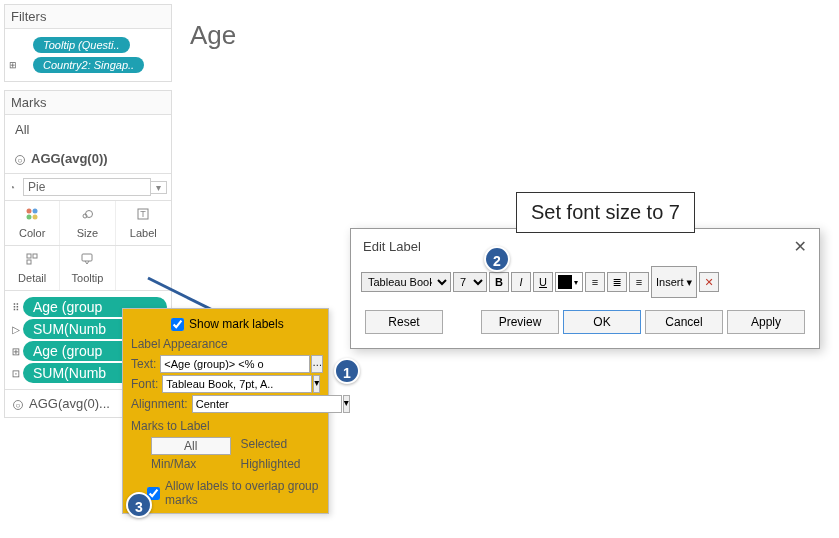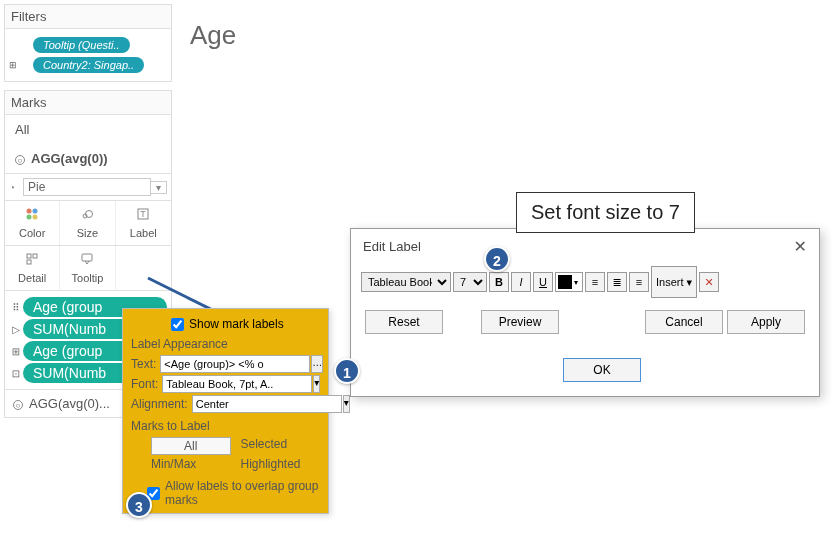--- a/index.html
+++ b/index.html
@@ -65,21 +65,21 @@
 .tb-btn { width: 20px; height: 20px; border: 1px solid #999; background: #f3f3f3; font-size: 11px; text-align: center; line-height: 18px; cursor: pointer; }
 .tb-color { width: 28px; height: 20px; border: 1px solid #999; display: flex; align-items: center; }
 .tb-color-swatch { width: 14px; height: 14px; background: #000; margin-left: 2px; }
 .tb-color-caret { font-size: 8px; margin-left: 2px; }
 .tb-insert { font-size: 11px; border: 1px solid #999; height: 20px; padding: 15px 4px; background: #f3f3f3; display: flex; align-items: center; cursor: pointer; }
 .editor-area { margin: 4px 10px; border: 1px solid #5b9bd5; height: 140px; padding: 6px; text-align: center; font-size: 10px; color: #444; }
 .editor-line1 { font-size: 10px; font-family: 'Tableau Book', Arial; }
 .editor-line2 { font-size: 9px; background: #d0d8e8; display: inline-block; padding: 0 2px; }
 .dialog-buttons { display: flex; justify-content: flex-end; gap: 4px; padding: 10px 14px 14px; }
 .dlg-btn { width: 78px; height: 24px; border: 1px solid #aaa; background: #f4f4f4; font-size: 12px; cursor: pointer; }
-.dlg-btn.primary { border: 1.5px solid #4a90d9; margin-top: 48px; }
+.dlg-btn.primary { border: 1.5px solid #4a90d9; }
 .dlg-btn.reset { margin-right: auto; }
 
 
 .callout-num { position: absolute; width: 26px; height: 26px; border-radius: 50%; background: #2e5c9a; color: #fff; font-size: 14px; font-weight: bold; text-align: center; line-height: 26px; border: 2px solid #fff; box-shadow: 0 1px 3px rgba(0,0,0,0.3); }
 .callout-box { position: absolute; background: #fff; border: 1px solid #333; padding: 8px 14px; font-size: 20px; color: #222; }
 .arrow-svg { position: absolute; pointer-events: none; }
 </style>
 </head>
 <body>
 

